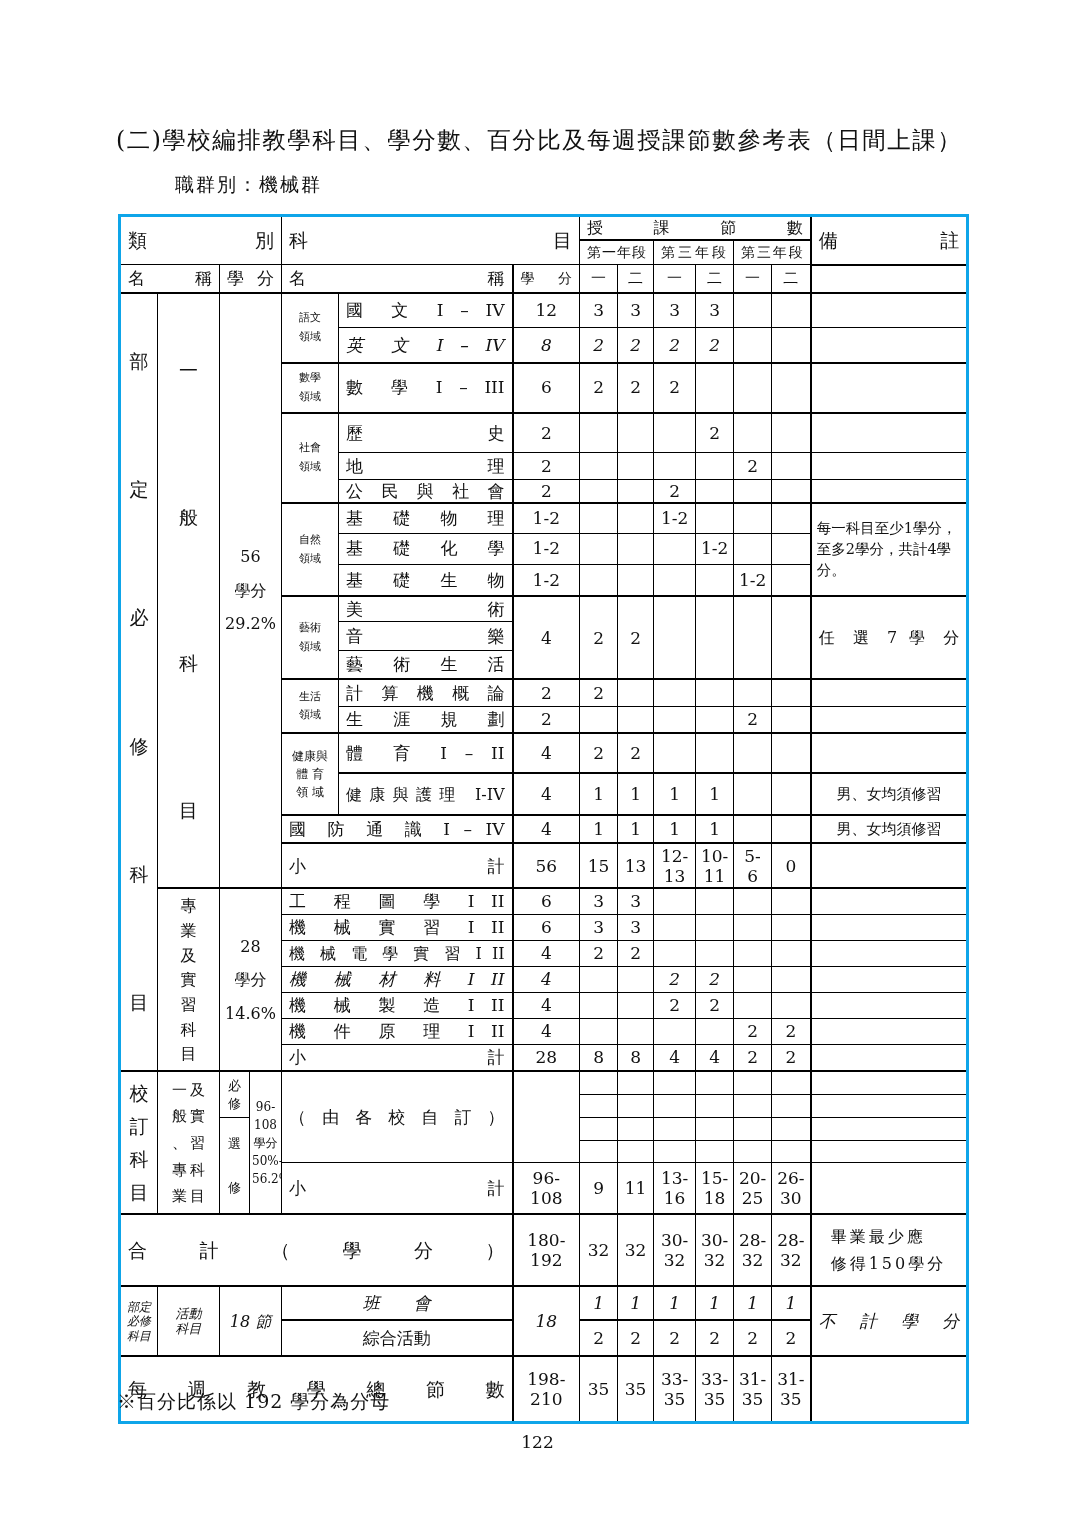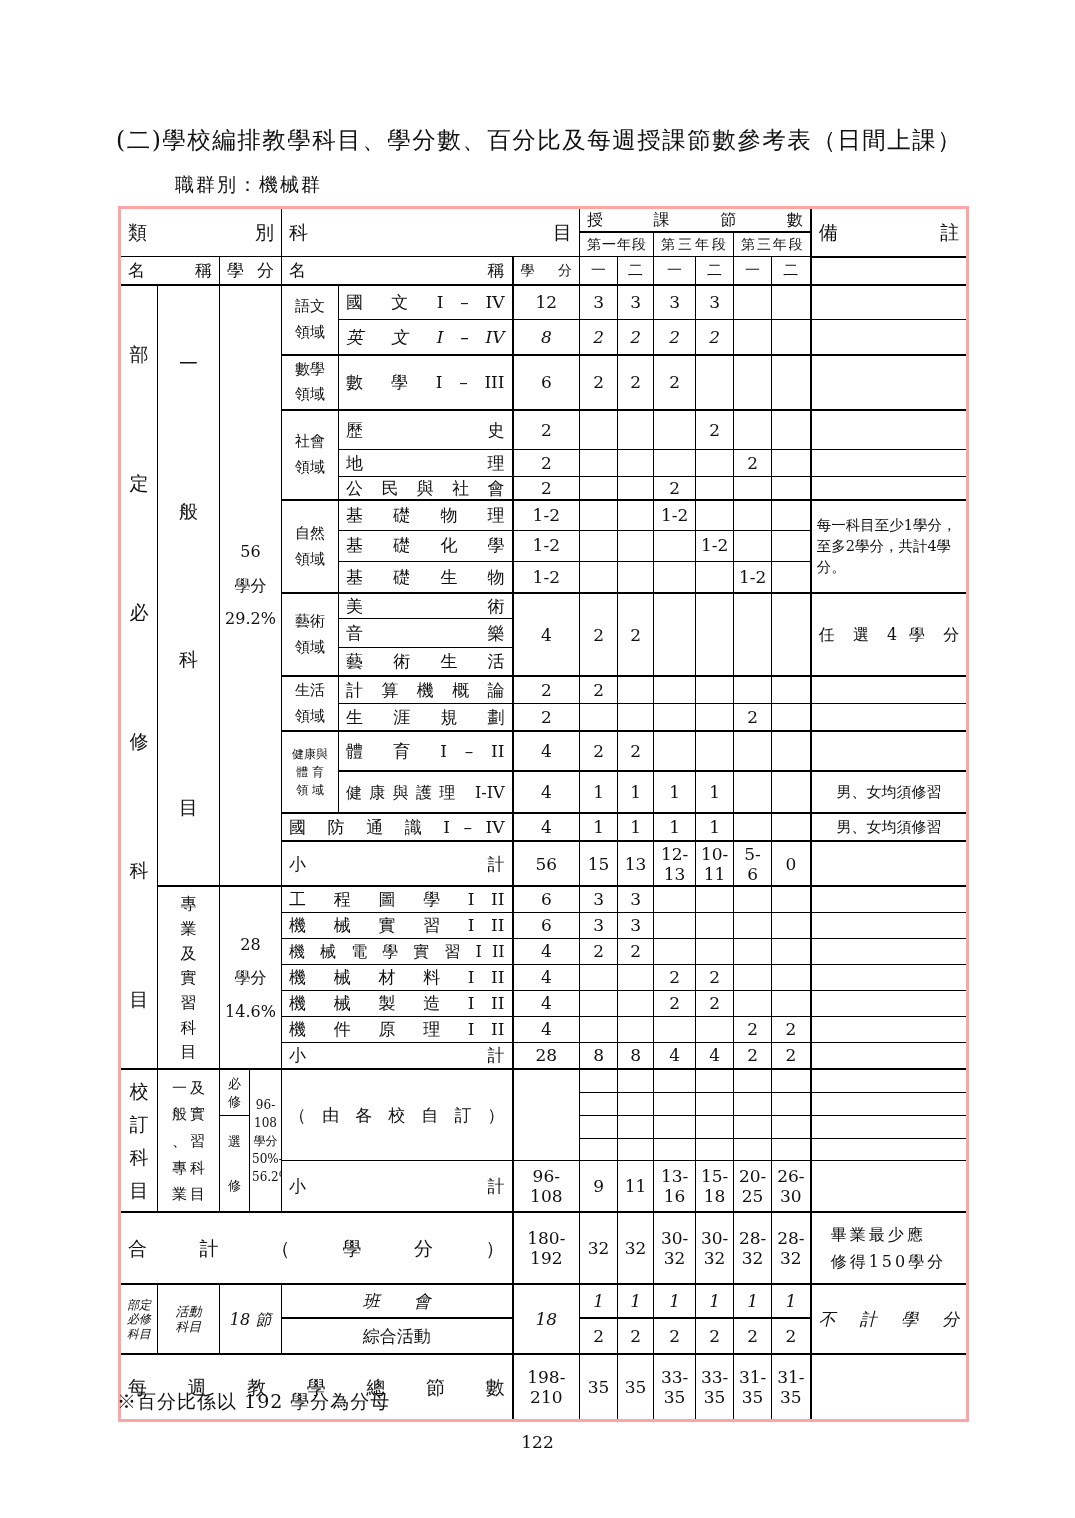--- a/index.html
+++ b/index.html
@@ -6,33 +6,33 @@
   body{
     width:1075px;height:1518px;position:relative;background:#fff;
     font-family:"DejaVu Serif","Liberation Serif",serif;color:#111;
   }
   .page-title{position:absolute;left:116px;top:124px;font-size:23.5px;letter-spacing:1.5px;white-space:nowrap;}
   .page-subtitle{position:absolute;left:143px;top:172px;font-size:19px;letter-spacing:2px;margin-left:32px;}
   .footnote{position:absolute;left:117px;top:1389px;font-size:19px;letter-spacing:1px;}
   .page-number{position:absolute;left:0;right:0;top:1432px;text-align:center;font-size:17px;}
 
   table.curr{
-    position:absolute;left:118px;top:206px;border-collapse:collapse;
-    border:3px solid #fca5a5;table-layout:fixed;width:848px;
+    position:absolute;left:118px;top:214px;border-collapse:collapse;
+    border:3px solid #0ea5e9;table-layout:fixed;width:848px;
   }
   td{
     border:1px solid #000;text-align:center;vertical-align:middle;
     padding:1px 2px;font-size:17px;line-height:1.2;overflow:hidden;
   }
   tr.tt>td{border-top:2.5px solid #000;}
   td.tt{border-top:2.5px solid #000;}
   td.bl{border-left:2.5px solid #000;}
   .j{text-align:justify;text-align-last:justify;padding:0 7px;}
   .pre{white-space:pre-line;}
-  .dm{font-size:15px;line-height:1.7;white-space:pre-line;}
+  .dm{font-size:11px;line-height:1.7;white-space:pre-line;}
   .lhx{line-height:2.1;}
   .lhm{line-height:1.5;}
   .rl{text-align:left;font-size:14.5px;line-height:1.45;padding:14px 5px;}
   .grad{text-align:left;letter-spacing:3px;line-height:1.7;padding-left:19px;}
   .f12{font-size:12px;}.f13{font-size:13px;}.f14{font-size:14px;}
   .f15{font-size:15px;}.f16{font-size:16px;}.f17{font-size:17px;}.f19{font-size:19px;}
   td.vd,td.v2{position:relative;}
   .vwrap{position:absolute;inset:4px 0;display:flex;flex-direction:column;
          justify-content:space-around;align-items:center;}
   .vwrap span{display:block;}
@@ -218,21 +218,21 @@
         <td class="dm" rowspan="3">藝術
 領域</td>
         <td class="j">美 術</td>
         <td class=" bl" rowspan="3">4</td>
         <td class="" rowspan="3">2</td>
         <td class="" rowspan="3">2</td>
         <td class="" rowspan="3"></td>
         <td class="" rowspan="3"></td>
         <td class="" rowspan="3"></td>
         <td class="" rowspan="3"></td>
-        <td class="j f16 bl" rowspan="3">任 選 4 學 分</td>
+        <td class="j f16 bl" rowspan="3">任 選 7 學 分</td>
       </tr>
       <tr style="height: 29px;">
         <td class="j">音 樂</td>
       </tr>
       <tr style="height: 29px;">
         <td class="j">藝 術 生 活</td>
       </tr>
       <tr class="tt" style="height: 27px;">
         <td class="dm" rowspan="2">生活
 領域</td>
@@ -347,21 +347,21 @@
         <td class="j f16" colspan="2">機 械 電 學 實 習 I II</td>
         <td class=" bl">4</td>
         <td class="">2</td>
         <td class="">2</td>
         <td class=""></td>
         <td class=""></td>
         <td class=""></td>
         <td class=""></td>
         <td class=" bl"></td>
       </tr>
-      <tr style="height: 26px;">
+      <tr style="height: 26px; font-style: italic;">
         <td class="j" colspan="2">機 械 材 料 I II</td>
         <td class=" bl">4</td>
         <td class=""></td>
         <td class=""></td>
         <td class="">2</td>
         <td class="">2</td>
         <td class=""></td>
         <td class=""></td>
         <td class=" bl"></td>
       </tr>

